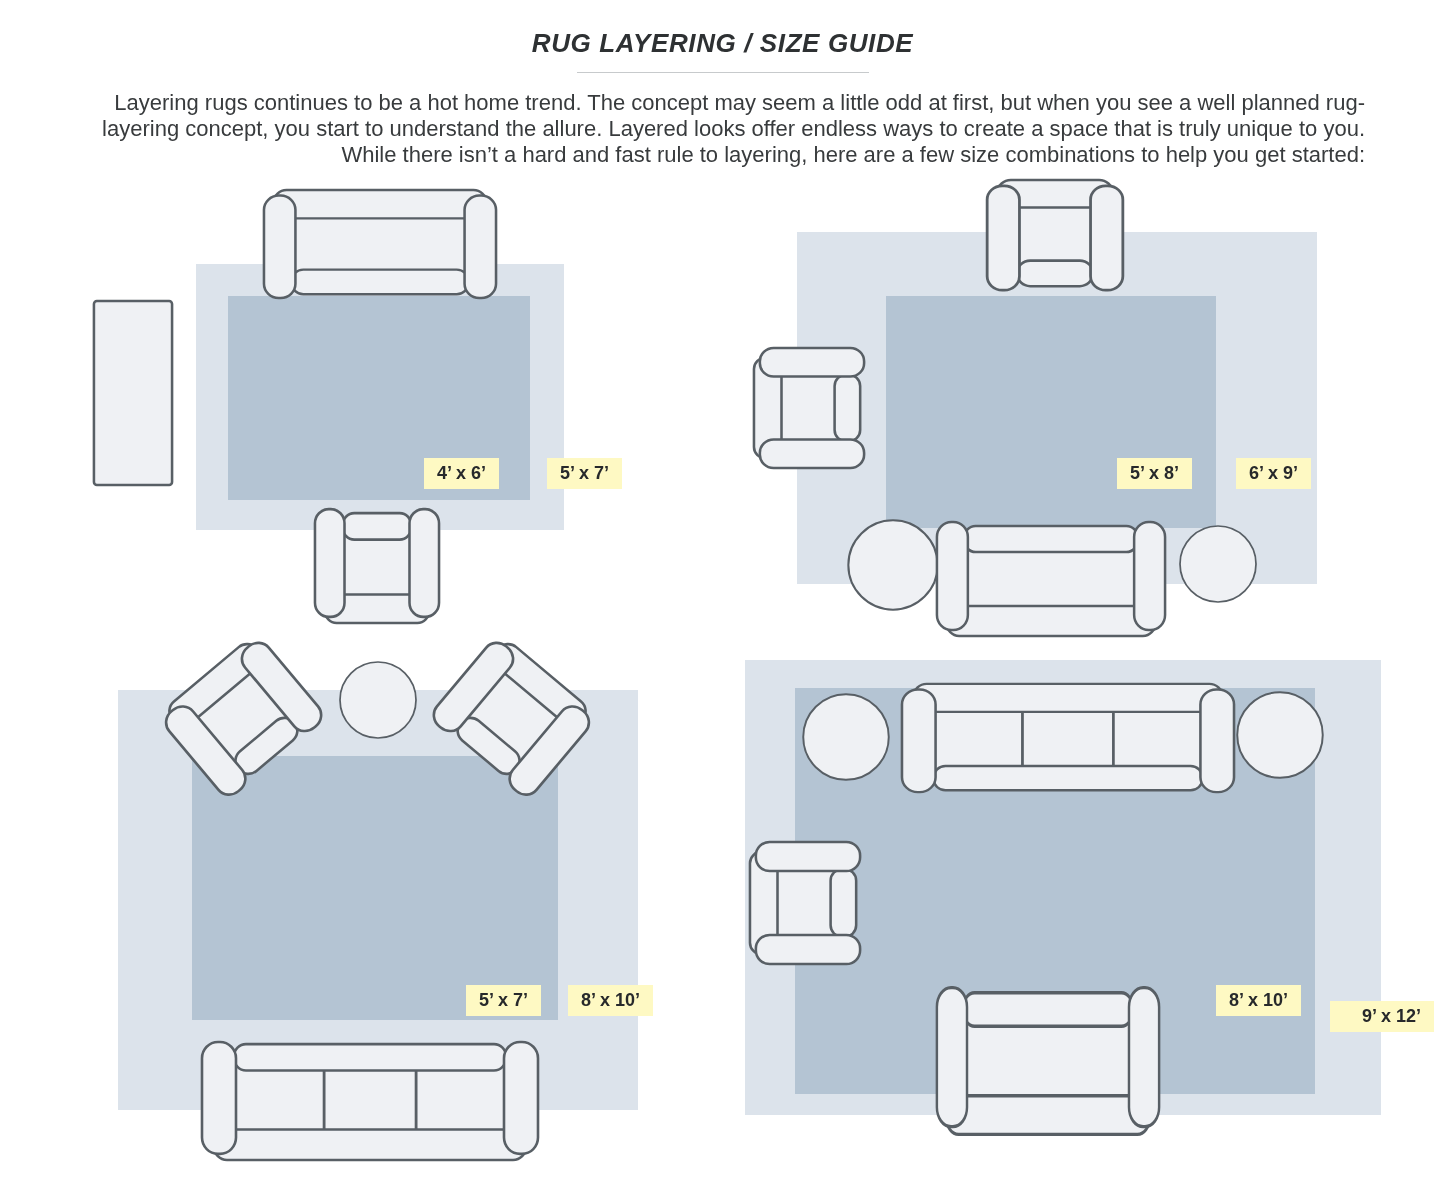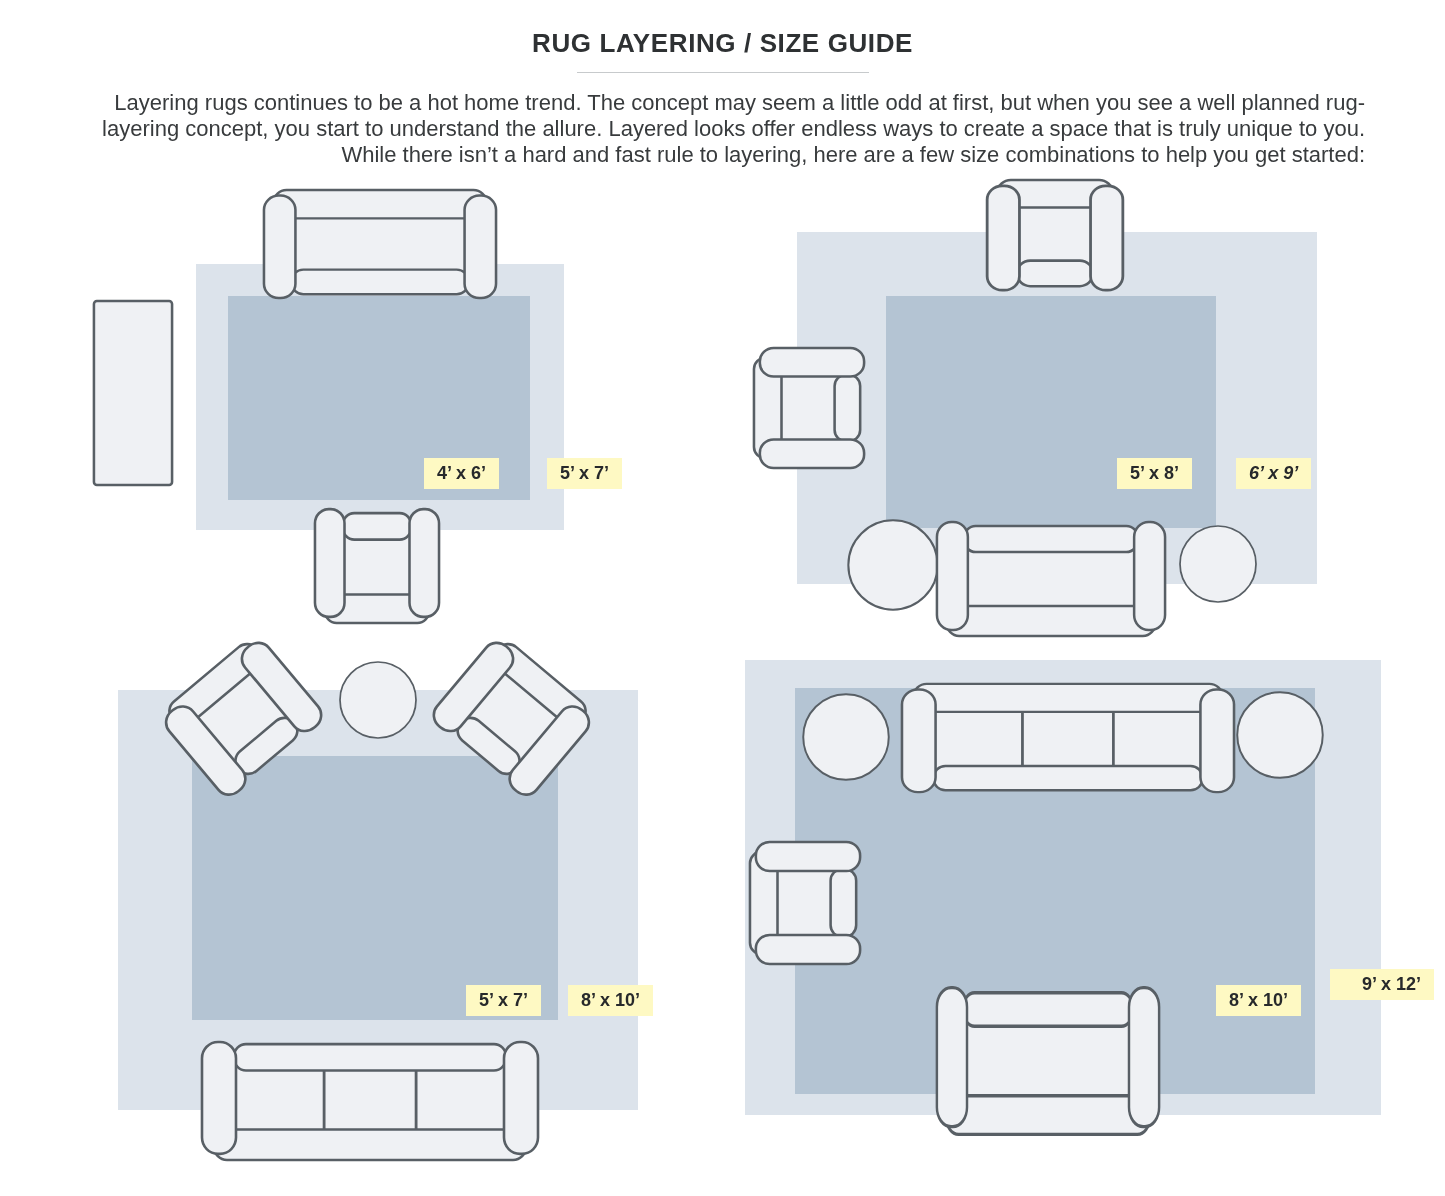--- a/index.html
+++ b/index.html
@@ -16,20 +16,21 @@
 
   .title {
     position: absolute;
     top: 28px; left: 0;
     width: 100%;
     text-align: center;
     font-size: 26px;
     font-weight: 700;
     letter-spacing: 0.6px;
     color: var(--heading-text, #2e3133);
+    font-style: italic;
   }
 
   .divider {
     position: absolute;
     top: 72px; left: 50%;
     transform: translateX(-50%);
     width: 292px; height: 1px;
     background: var(--divider, #c7cacc);
   }
 
@@ -145,21 +146,21 @@
     <svg class="furn" style="left:101px; top:343px;" width="94" height="94" viewBox="0 0 120 120" preserveAspectRatio="none">
         <use href="#sym-table-round"></use>
       </svg>
     <svg class="furn" style="left:433px; top:349px;" width="80" height="80" viewBox="0 0 120 120" preserveAspectRatio="none">
         <use href="#sym-table-round"></use>
       </svg>
     <svg class="furn rot180" style="left:190px; top:345px;" width="232" height="118" viewBox="0 0 240 118" preserveAspectRatio="none">
         <use href="#sym-sofa2"></use>
       </svg>
     <div class="size-label" style="left:372px; top:283px;">5’ x 8’</div>
-    <div class="size-label" style="left:491px; top:283px;font-style:italic;">6’ x 9’</div>
+    <div class="size-label" style="left:491px; top:283px;">6’ x 9’</div>
   </div>
 
   <div class="layout" style="left:118px; top:645px; width:560px; height:520px;">
     <div class="rug outer" style="left:0px; top:45px; width:520px; height:420px;"></div>
     <div class="rug inner" style="left:74px; top:111px; width:366px; height:264px;"></div>
     <svg class="furn" style="left:220px; top:15px;" width="80" height="80" viewBox="0 0 120 120" preserveAspectRatio="none">
         <use href="#sym-table-round"></use>
       </svg>
     <svg class="furn rotn40" style="left:58px; top:14px;" width="134" height="118" viewBox="0 0 130 120" preserveAspectRatio="none">
         <use href="#sym-chair"></use>
@@ -186,16 +187,16 @@
     <svg class="furn" style="left:155px; top:27px;" width="336" height="112" viewBox="0 0 340 120" preserveAspectRatio="none">
         <use href="#sym-sofa3"></use>
       </svg>
     <svg class="furn rotl90" style="left:-1px; top:189px;" width="126" height="118" viewBox="0 0 130 120" preserveAspectRatio="none">
         <use href="#sym-chair"></use>
       </svg>
     <svg class="furn rot180" style="left:190px; top:330px;" width="226" height="152" viewBox="0 0 240 118" preserveAspectRatio="none">
         <use href="#sym-sofa2"></use>
       </svg>
     <div class="size-label" style="left:471px; top:330px;">8’ x 10’</div>
-    <div class="size-label" style="left:585px; top:314px;padding-left:32px;">9’ x 12’</div>
+    <div class="size-label" style="left:585px; top:346px;padding-left:32px;">9’ x 12’</div>
   </div>
 
 </div>
 
 </body></html>

